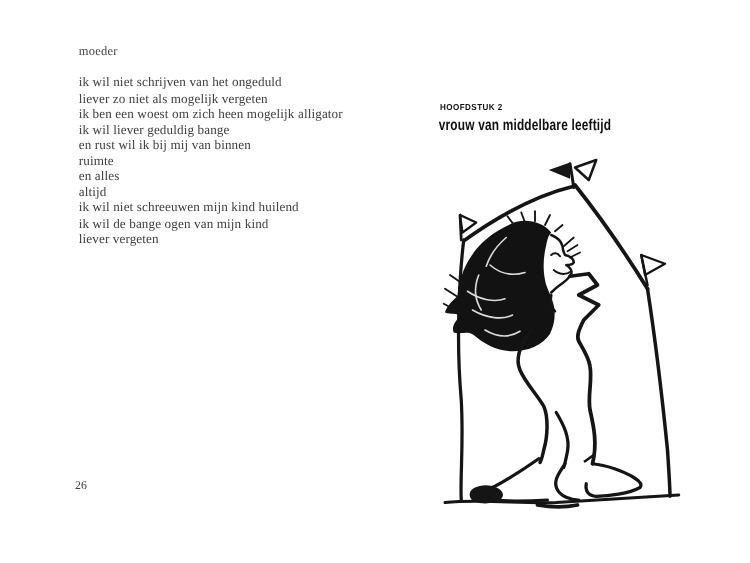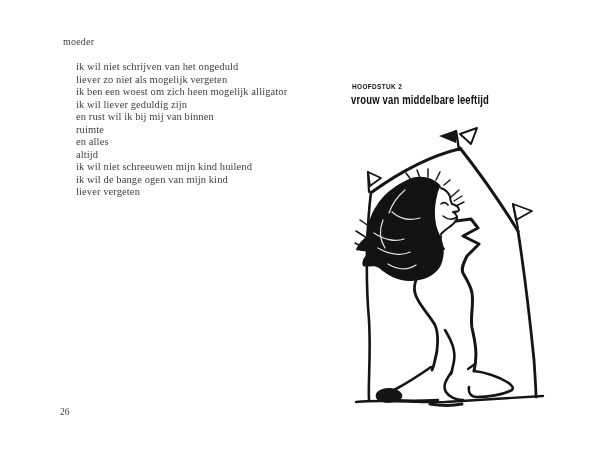--- a/index.html
+++ b/index.html
@@ -9,24 +9,23 @@
     font-family:"Liberation Serif", serif;
   }
   .poem-title {
     position:absolute; left:63px; top:36px;
     font-size:10px; color:#3f3f3f; letter-spacing:0.2px;
   }
   .poem {
     position:absolute; left:63px; top:61px;
     font-size:10.5px; line-height:12.5px; color:#3f3f3f; letter-spacing:0.1px;
     white-space:nowrap;
-    margin-left:13px;
   }
   .page-number {
-    position:absolute; left:60px; top:407px;
+    position:absolute; left:60px; top:384px;
     font-size:9.5px; color:#3f3f3f;
   }
   .chapter-label {
     position:absolute; left:352px; top:83px;
     font-family:"Liberation Sans", sans-serif; font-weight:bold;
     font-size:7px; letter-spacing:0.4px; color:#101010;
     transform:scaleX(0.92); transform-origin:left top; white-space:nowrap;
   }
   .chapter-title {
     position:absolute; left:351px; top:93px;
@@ -39,21 +38,21 @@
 </style>
 </head>
 <body>
 
 <div>
   <div class="poem-title">moeder</div>
   <div class="poem">
       <div class="poem-line">ik wil niet schrijven van het ongeduld</div>
       <div class="poem-line">liever zo niet als mogelijk vergeten</div>
       <div class="poem-line">ik ben een woest om zich heen mogelijk alligator</div>
-      <div class="poem-line">ik wil liever geduldig zijn</div>
+      <div class="poem-line">ik wil liever geduldig bange</div>
       <div class="poem-line">en rust wil ik bij mij van binnen</div>
       <div class="poem-line">ruimte</div>
       <div class="poem-line">en alles</div>
       <div class="poem-line">altijd</div>
       <div class="poem-line">ik wil niet schreeuwen mijn kind huilend</div>
       <div class="poem-line">ik wil de bange ogen van mijn kind</div>
       <div class="poem-line">liever vergeten</div>
     </div>
   <div class="page-number">26</div>
 </div>

